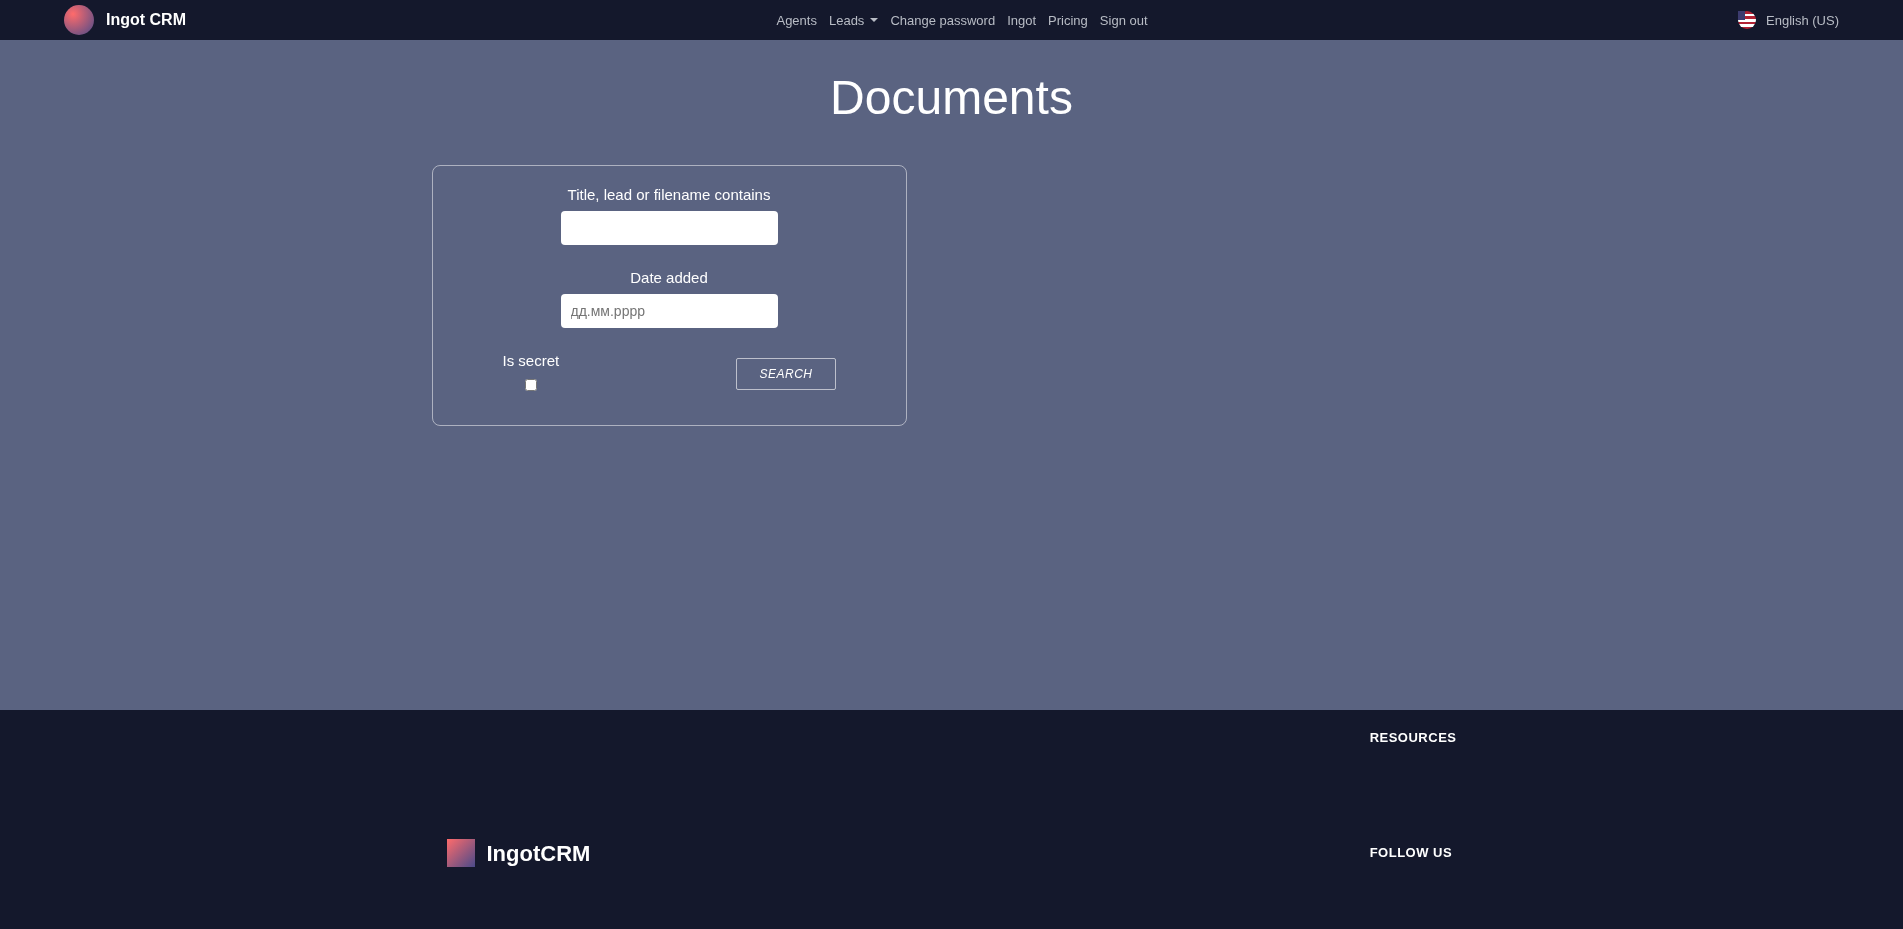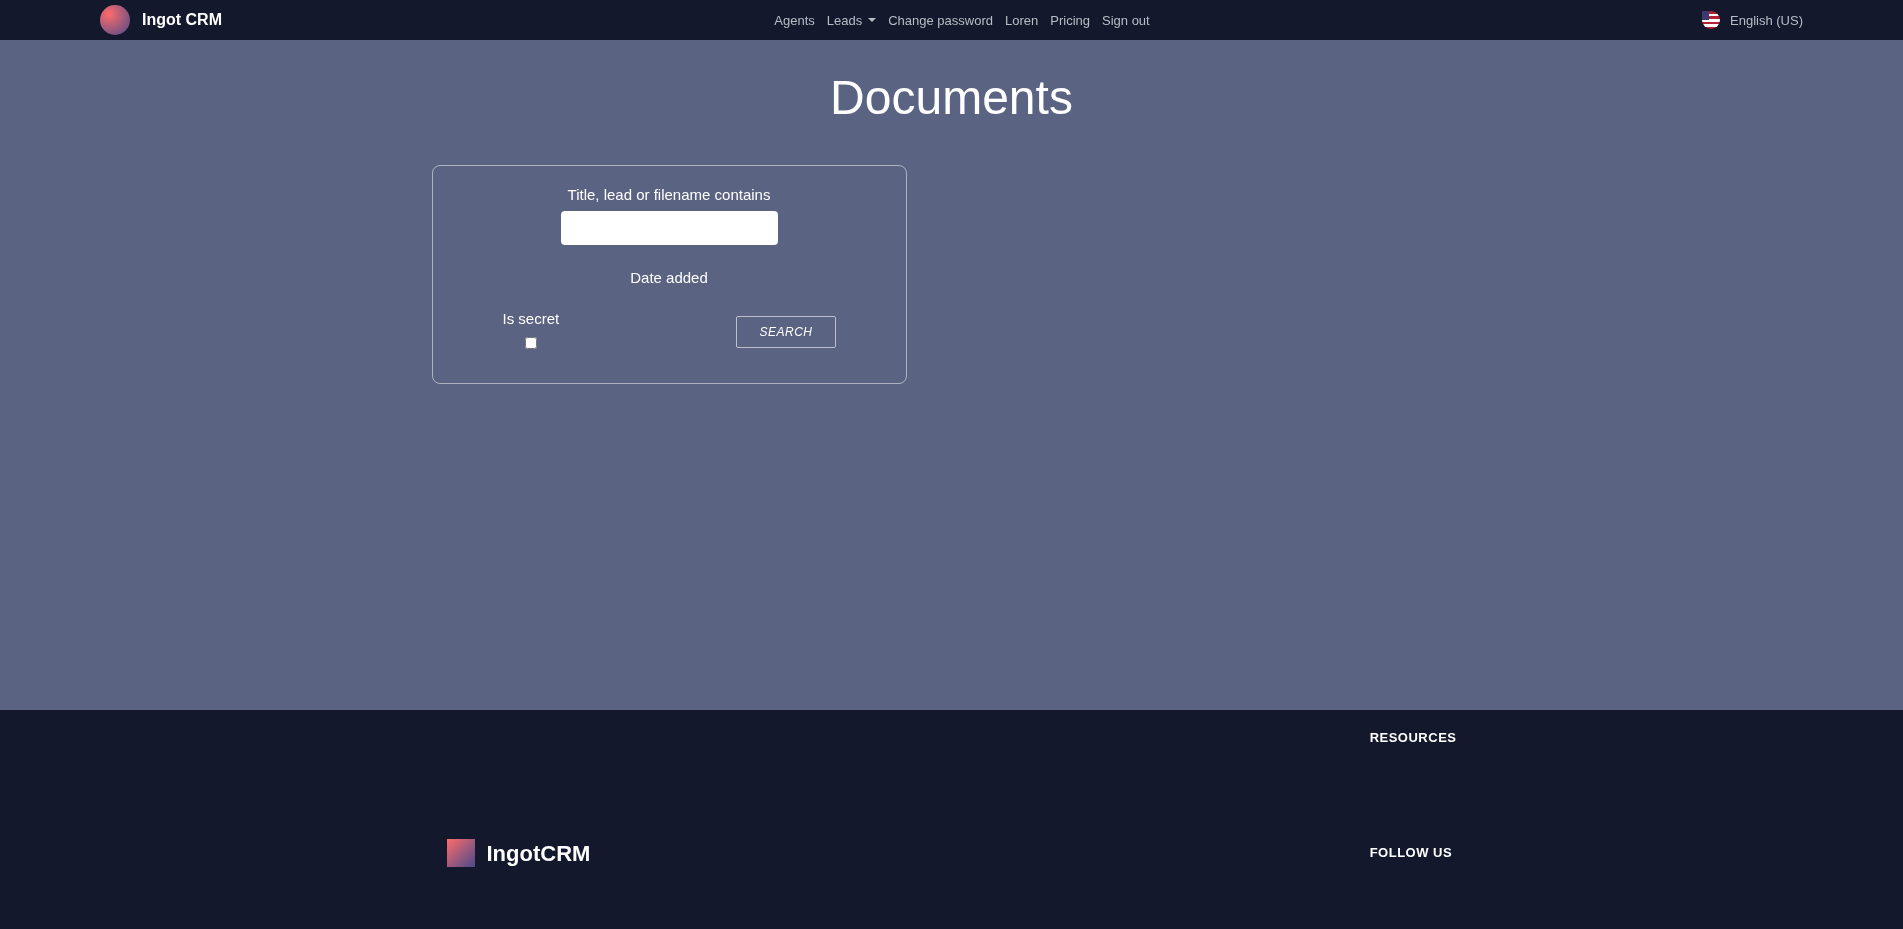--- a/index.html
+++ b/index.html
@@ -11,21 +11,21 @@
       font-family: 'Segoe UI', Arial, sans-serif;
       background-color: #5a6381;
       color: #fff;
       min-height: 929px;
     }
     .header {
       background-color: #14182c;
       height: 40px;
       display: flex;
       align-items: center;
-      padding: 0 100px;
+      padding: 0 64px;
       justify-content: space-between;
     }
     .header-left {
       display: flex;
       align-items: center;
       gap: 12px;
     }
     .logo-circle {
       width: 30px;
       height: 30px;
@@ -262,21 +262,21 @@
     <div class="logo-circle"></div>
     <span class="brand-name">Ingot CRM</span>
   </div>
   <nav class="nav-links">
     <a class="nav-link">Agents</a>
     <a class="nav-link">
       <span>Leads</span>
       <span class="chevron-down"></span>
     </a>
     <a class="nav-link">Change password</a>
-    <a class="nav-link">Loren</a>
+    <a class="nav-link">Ingot</a>
     <a class="nav-link">Pricing</a>
     <a class="nav-link">Sign out</a>
   </nav>
   <div class="header-right">
     <div class="flag-icon"></div>
     <span class="lang-text">English (US)</span>
   </div>
 </header>
 
 <div class="main-container">
@@ -284,20 +284,21 @@
 
 
   <div class="content-area">
     <div class="search-panel">
       <div class="form-group">
         <label class="form-label">Title, lead or filename contains</label>
         <input type="text" class="text-input" style="">
       </div>
       <div class="form-group">
         <label class="form-label">Date added</label>
+        <input type="text" class="date-input" placeholder="дд.мм.рррр" style="">
       </div>
       <div class="form-bottom">
         <div class="secret-group">
           <label class="secret-label">Is secret</label>
           <input type="checkbox" class="checkbox" style="">
         </div>
         <button class="search-button">SEARCH</button>
       </div>
     </div>
 

